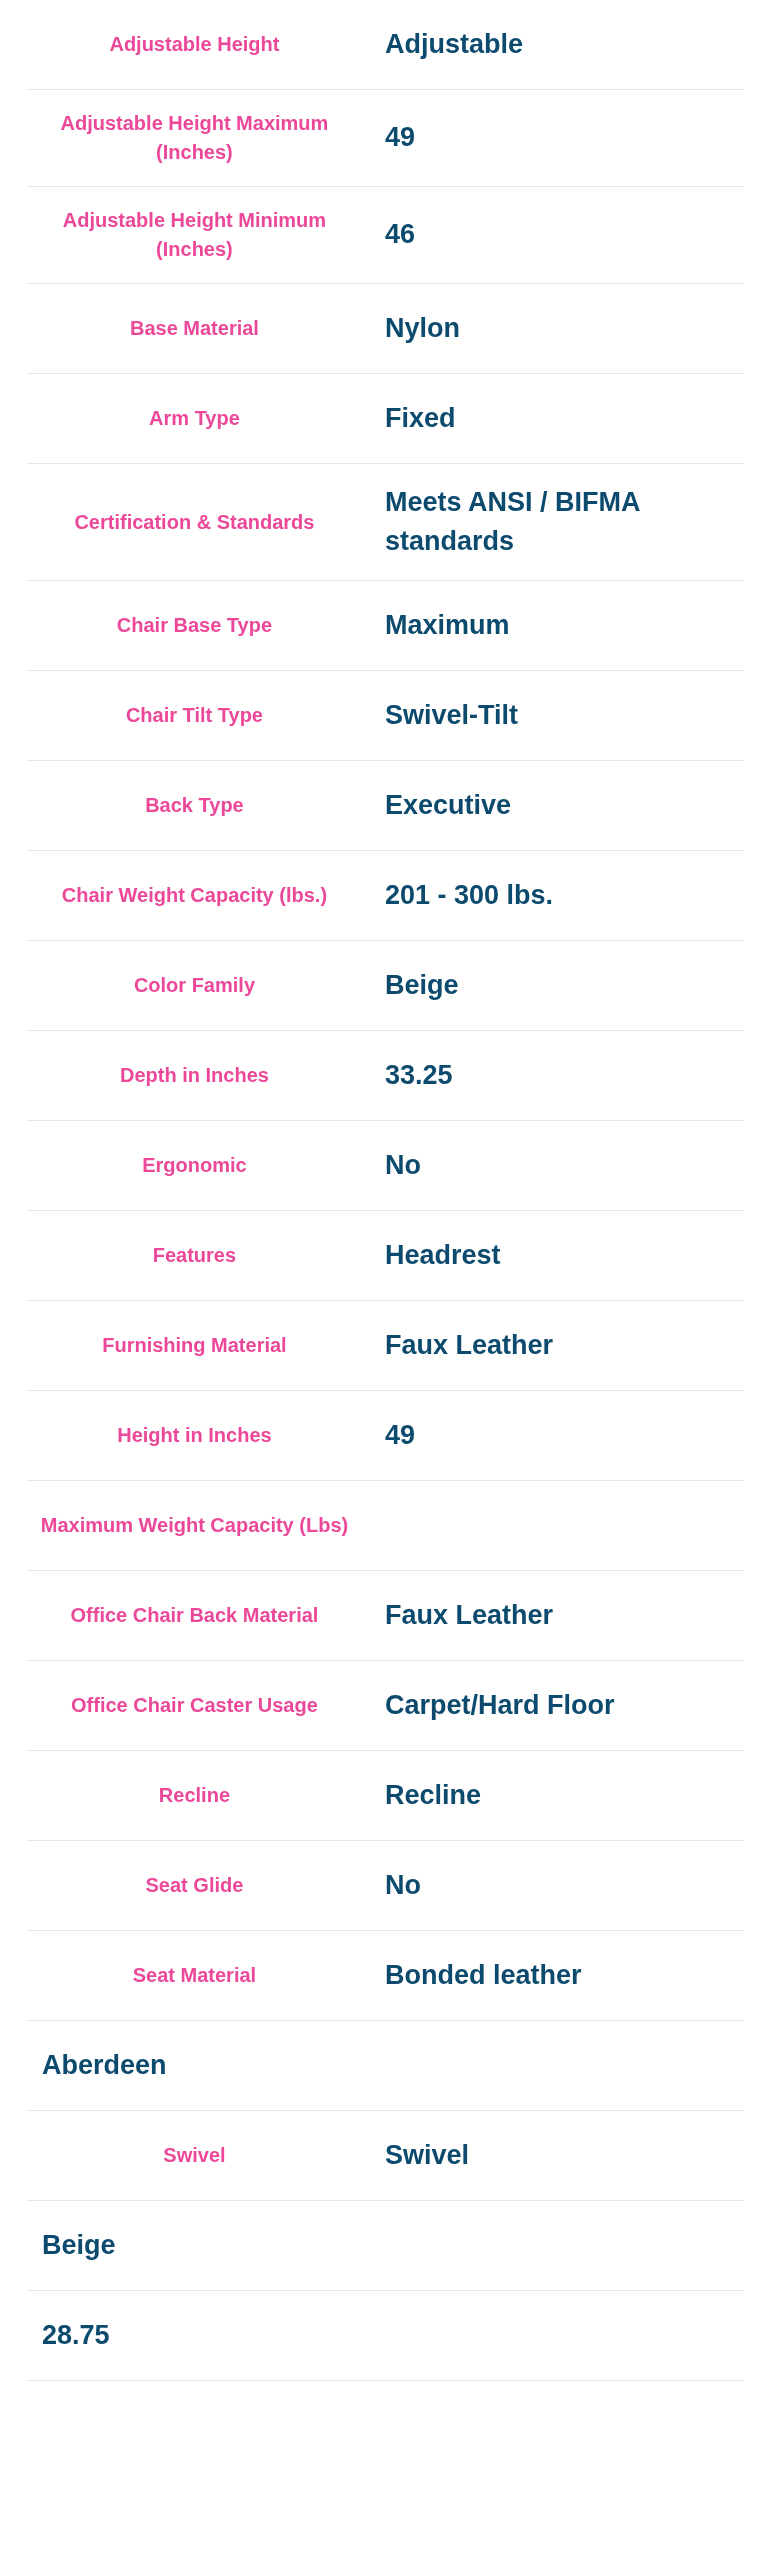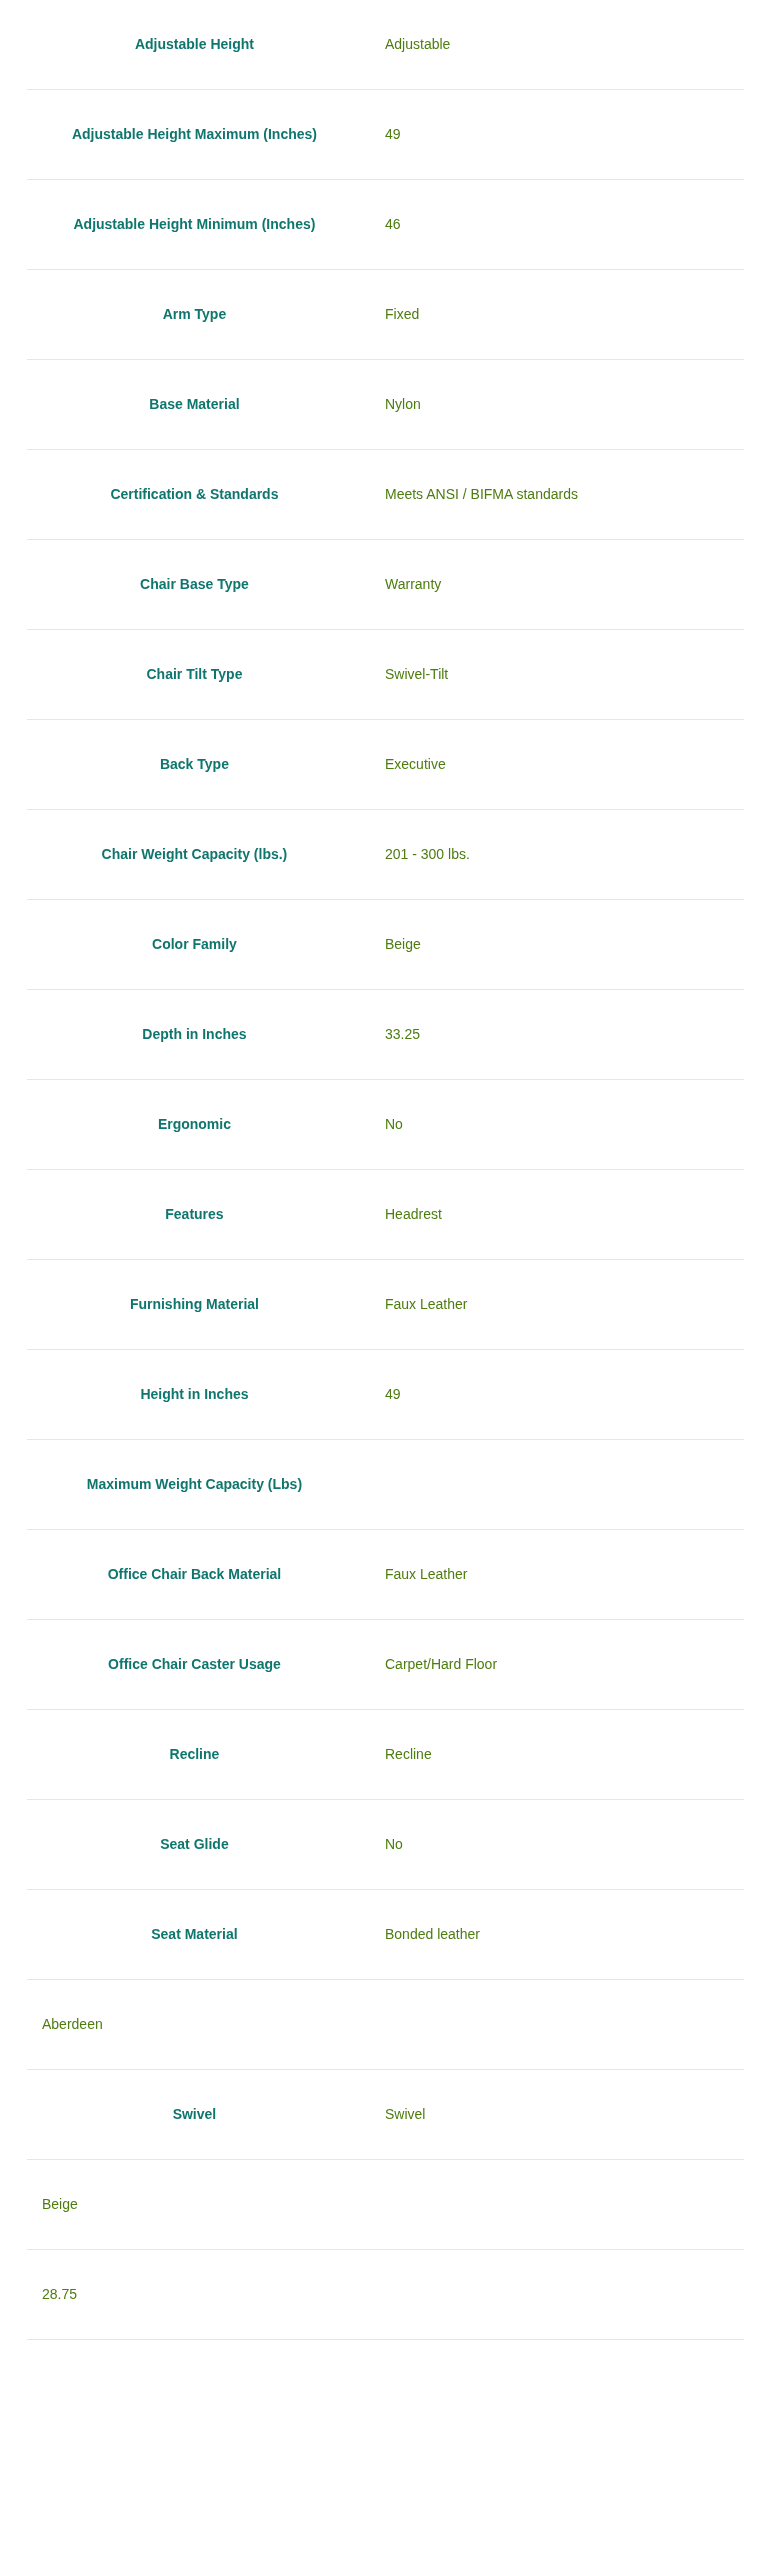--- a/index.html
+++ b/index.html
@@ -28,69 +28,69 @@
   }
   .spec-label {
     width: 343px;
     flex: 0 0 343px;
     box-sizing: border-box;
     padding: 19px 15px 19px 6.9px;
     display: flex;
     align-items: center;
     justify-content: center;
     text-align: center;
-    font-size: 14px;
+    font-size: 20px;
     line-height: 1.45;
     font-weight: bold;
-    color: #0f766e;
+    color: #ec4899;
   }
   .spec-value {
     flex: 1 1 auto;
     box-sizing: border-box;
     padding: 19px 6.9px 19px 15px;
     display: flex;
     align-items: center;
     text-align: left;
-    font-size: 14px;
+    font-size: 27px;
     line-height: 1.45;
-    font-weight: normal;
-    color: #4d7c0f;
+    font-weight: bold;
+    color: #0c4a6e;
   }
 </style>
 </head>
 <body>
 
 <div class="spec-table" id="spec-table">
     <div class="spec-row">
       <div class="spec-label">Adjustable Height</div>
       <div class="spec-value">Adjustable</div>
     </div>
     <div class="spec-row">
       <div class="spec-label">Adjustable Height Maximum (Inches)</div>
       <div class="spec-value">49</div>
     </div>
     <div class="spec-row">
       <div class="spec-label">Adjustable Height Minimum (Inches)</div>
       <div class="spec-value">46</div>
     </div>
     <div class="spec-row">
+      <div class="spec-label">Base Material</div>
+      <div class="spec-value">Nylon</div>
+    </div>
+    <div class="spec-row">
       <div class="spec-label">Arm Type</div>
       <div class="spec-value">Fixed</div>
-    </div>
-    <div class="spec-row">
-      <div class="spec-label">Base Material</div>
-      <div class="spec-value">Nylon</div>
     </div>
     <div class="spec-row">
       <div class="spec-label">Certification &amp; Standards</div>
       <div class="spec-value">Meets ANSI / BIFMA standards</div>
     </div>
     <div class="spec-row">
       <div class="spec-label">Chair Base Type</div>
-      <div class="spec-value">Warranty</div>
+      <div class="spec-value">Maximum</div>
     </div>
     <div class="spec-row">
       <div class="spec-label">Chair Tilt Type</div>
       <div class="spec-value">Swivel-Tilt</div>
     </div>
     <div class="spec-row">
       <div class="spec-label">Back Type</div>
       <div class="spec-value">Executive</div>
     </div>
     <div class="spec-row">

